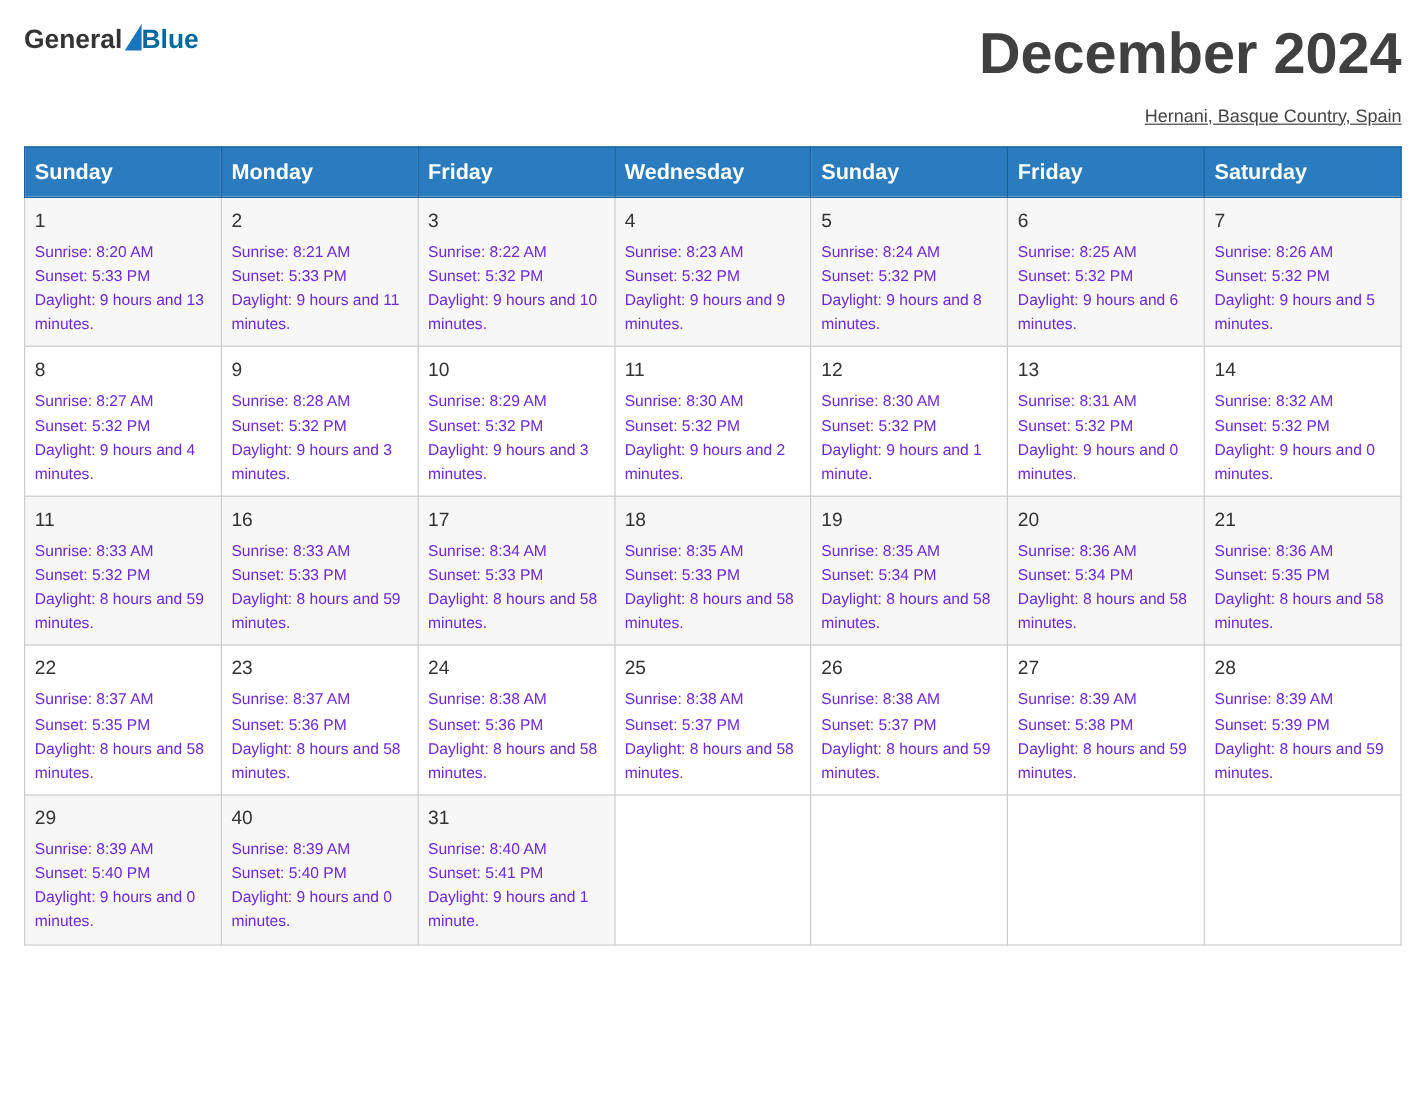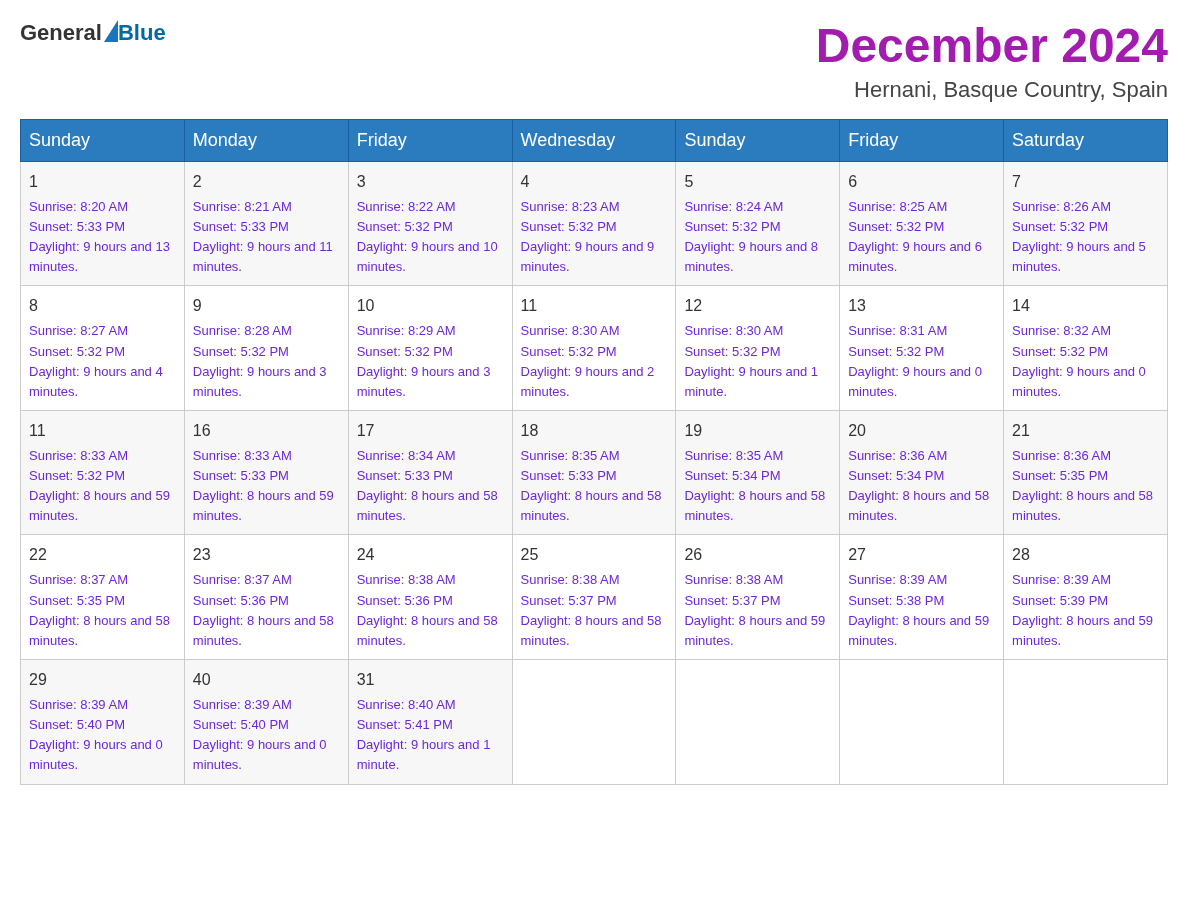--- a/index.html
+++ b/index.html
@@ -42,38 +42,39 @@
     .logo-row {
       display: flex;
       align-items: center;
     }
     .title-block {
       text-align: right;
     }
     .calendar-title {
       font-size: 48px;
       font-weight: bold;
-      color: #a21caf;
+      color: #404040;
       line-height: 1.1;
     }
     .calendar-subtitle {
-      font-size: 22px;
+      font-size: 15px;
       color: #444;
-      margin-top: 4px;
+      margin-top: 16px;
+      text-decoration: underline;
     }
     .calendar-table {
       width: 100%;
       border-collapse: collapse;
       table-layout: fixed;
     }
     .calendar-table thead tr th {
       background-color: #2a7cbf;
       color: #fff;
       font-size: 18px;
-      font-weight: 400;
+      font-weight: 700;
       padding: 10px 8px;
       text-align: left;
       border: 1px solid #1a5fa0;
       margin-left: 36px;
     }
     .calendar-table tbody tr td {
       vertical-align: top;
       padding: 8px;
       border: 1px solid #ccc;
       font-size: 13.5px;

